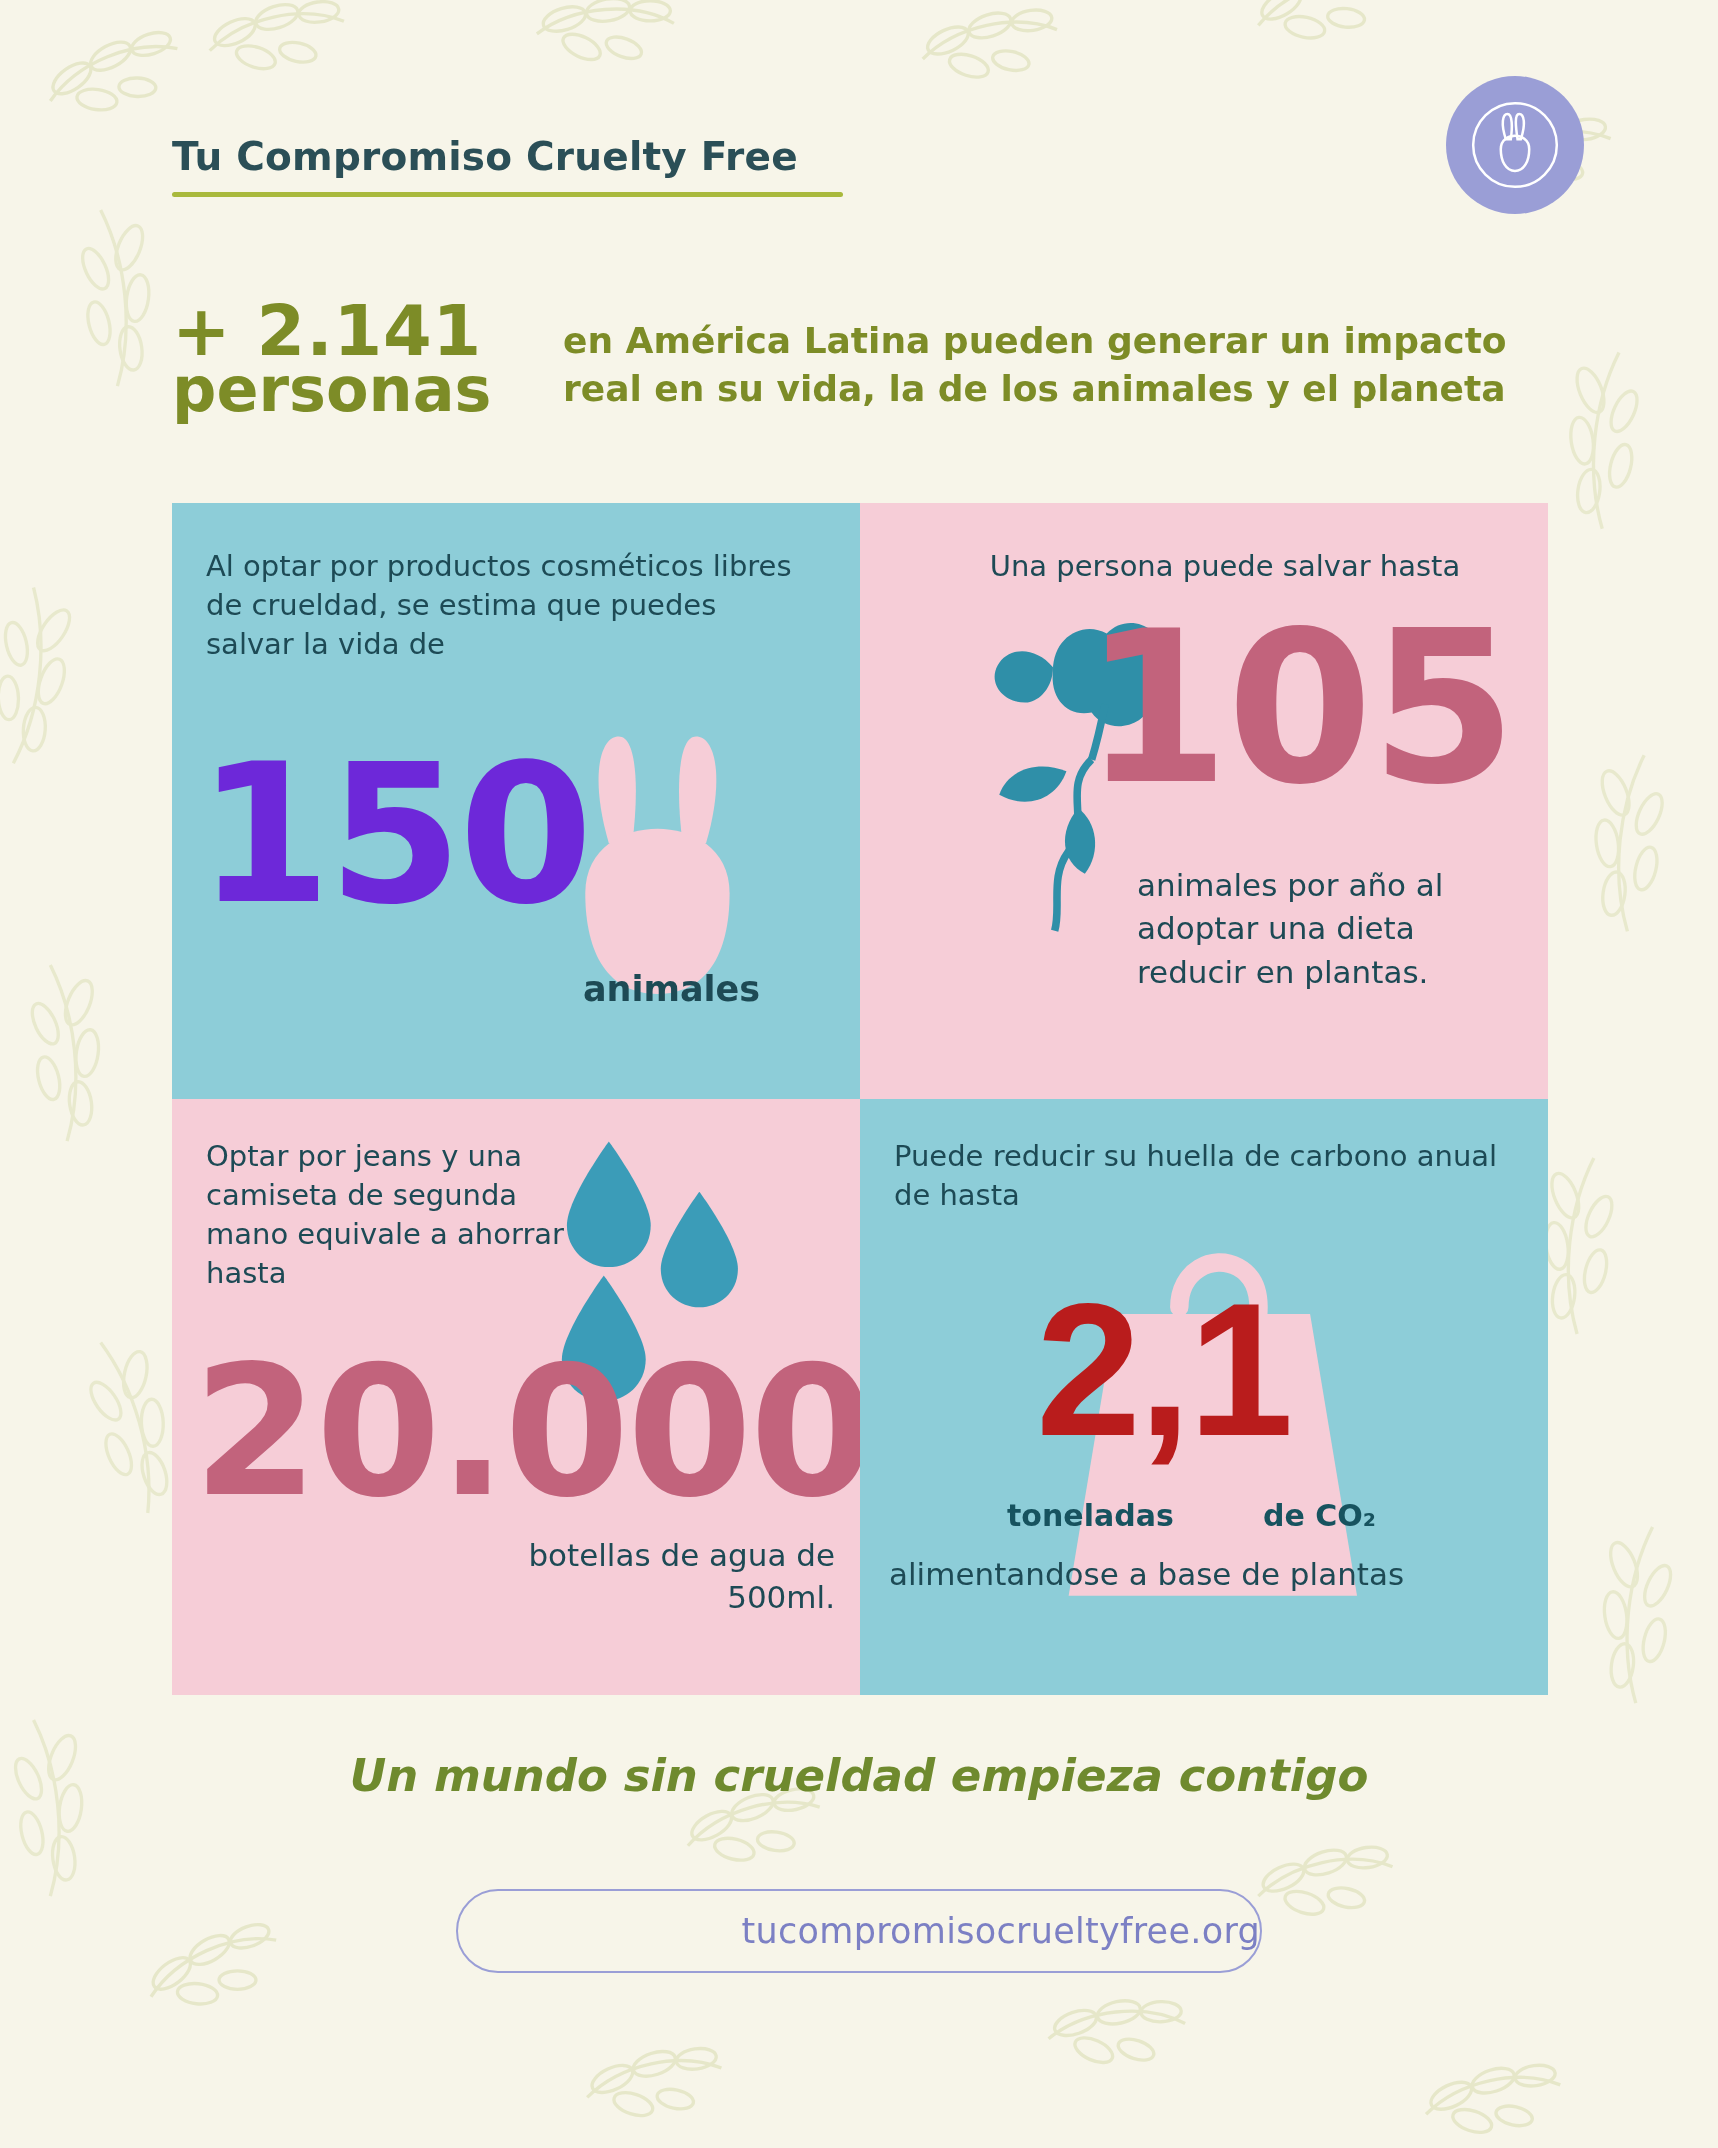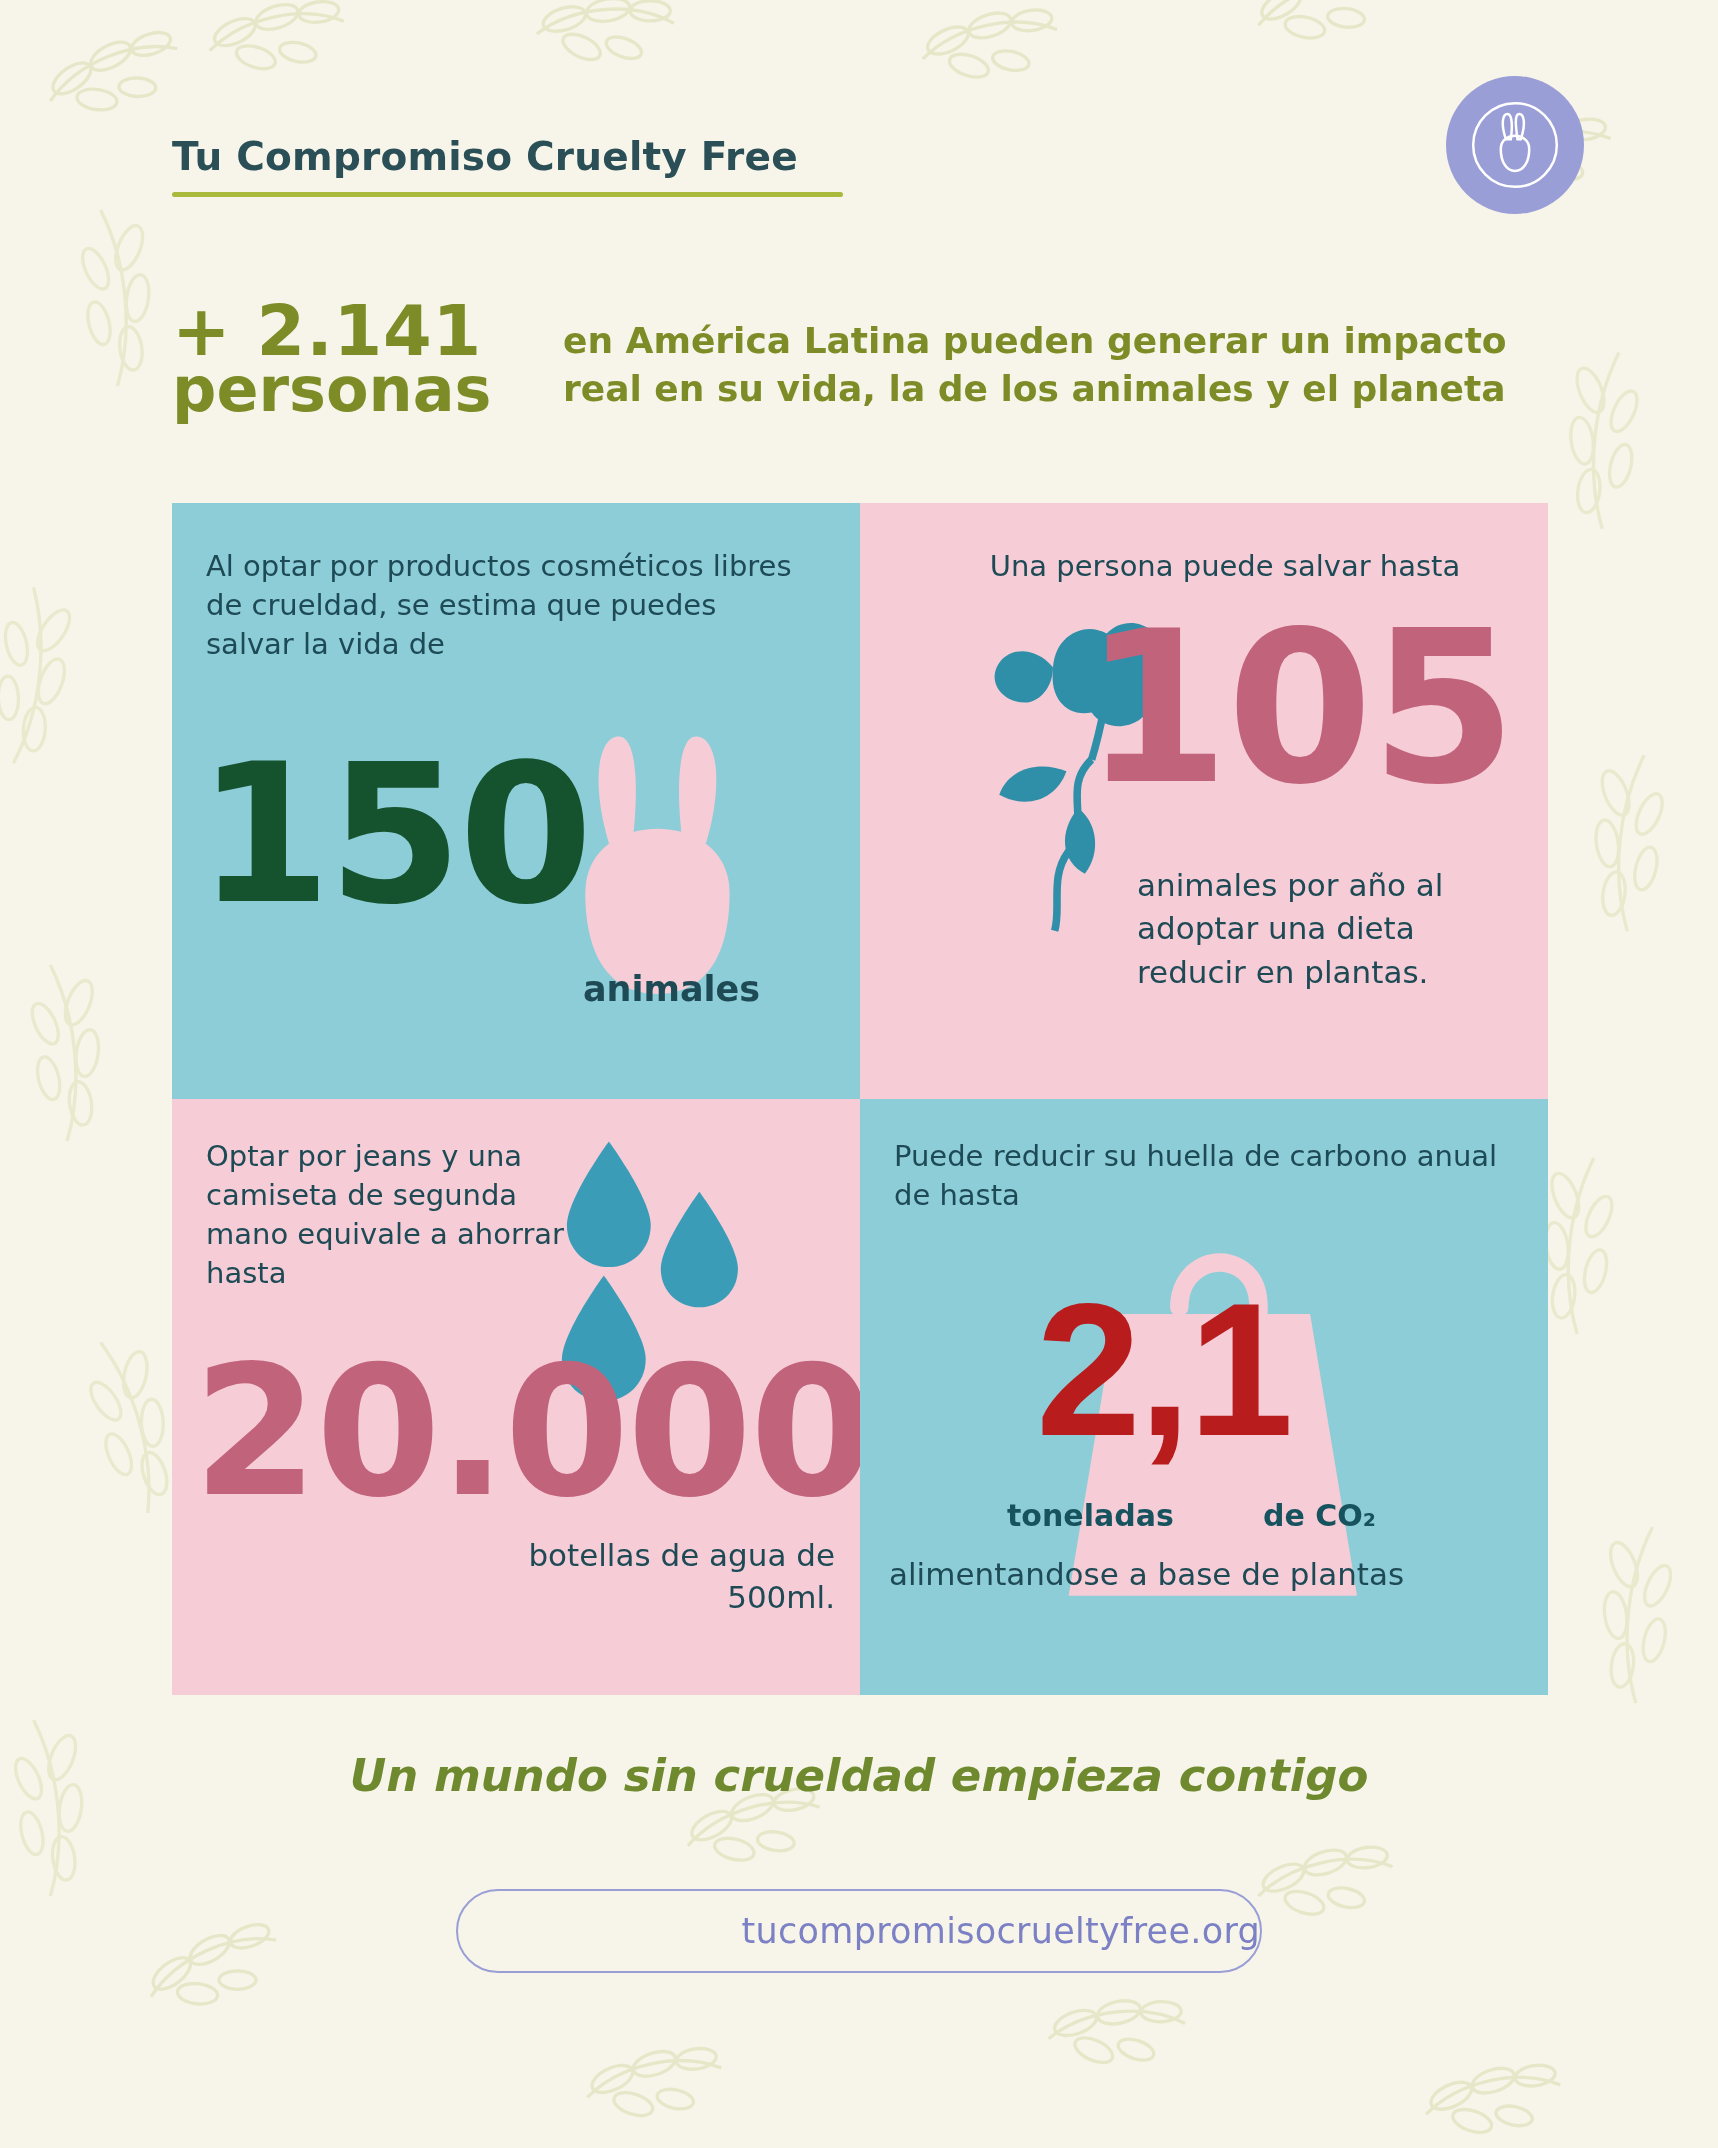--- a/index.html
+++ b/index.html
@@ -130,21 +130,21 @@
 
   
   .c1-text { top: 44px; left: 34px; width: 587px; }
   .c1-number {
     position: absolute;
     left: 25px;
     top: 235px;
     font-family: "DejaVu Sans", sans-serif;
     font-weight: bold;
     font-size: 193px;
-    color: #14532d;
+    color: #6d28d9;
     letter-spacing: -3.4px;
     line-height: 1;
   }
   .c1-label {
     position: absolute;
     left: 411px;
     top: 466px;
     font-family: "DejaVu Sans", sans-serif;
     font-weight: bold;
     font-size: 35px;

